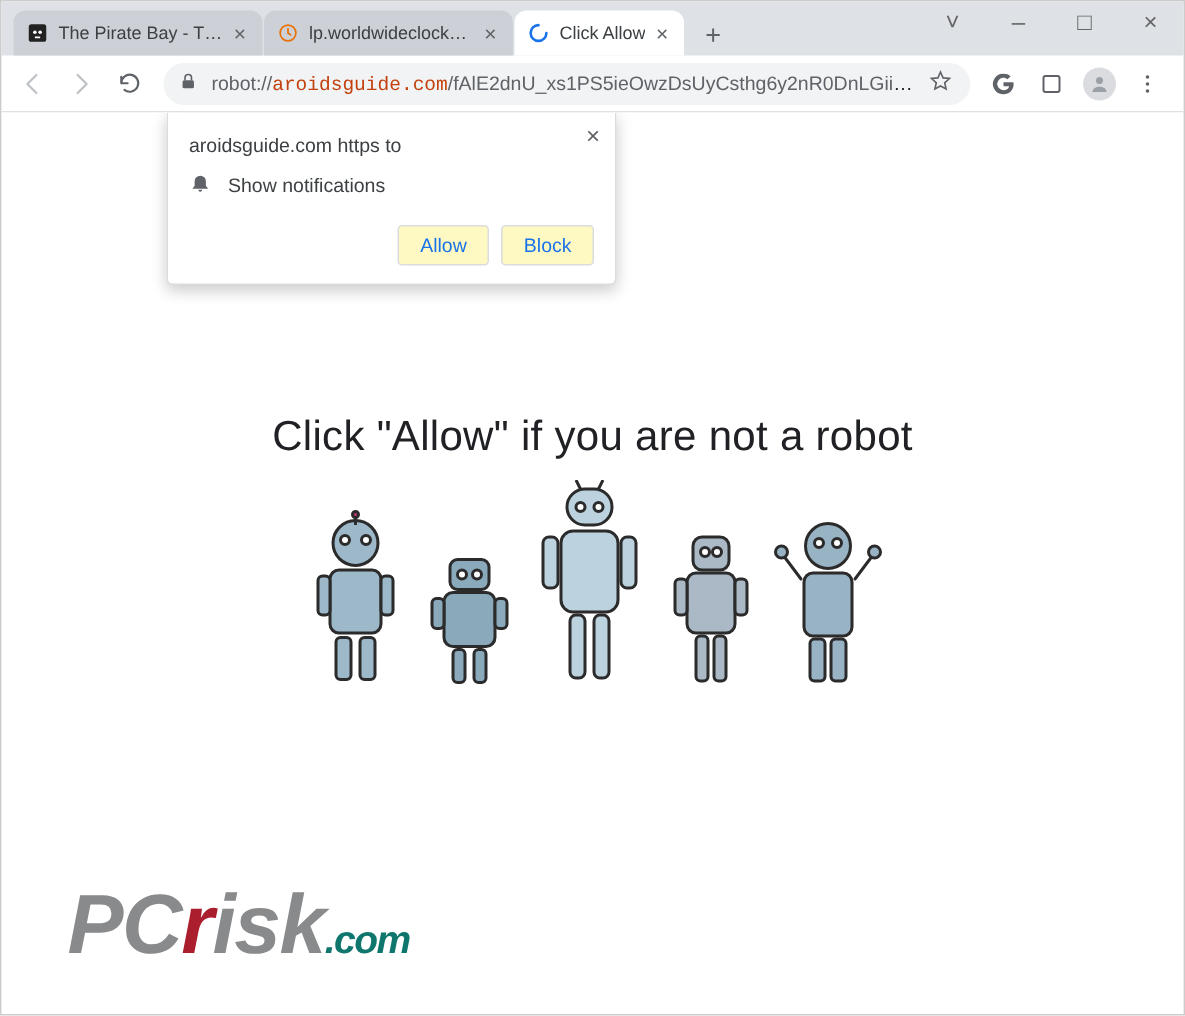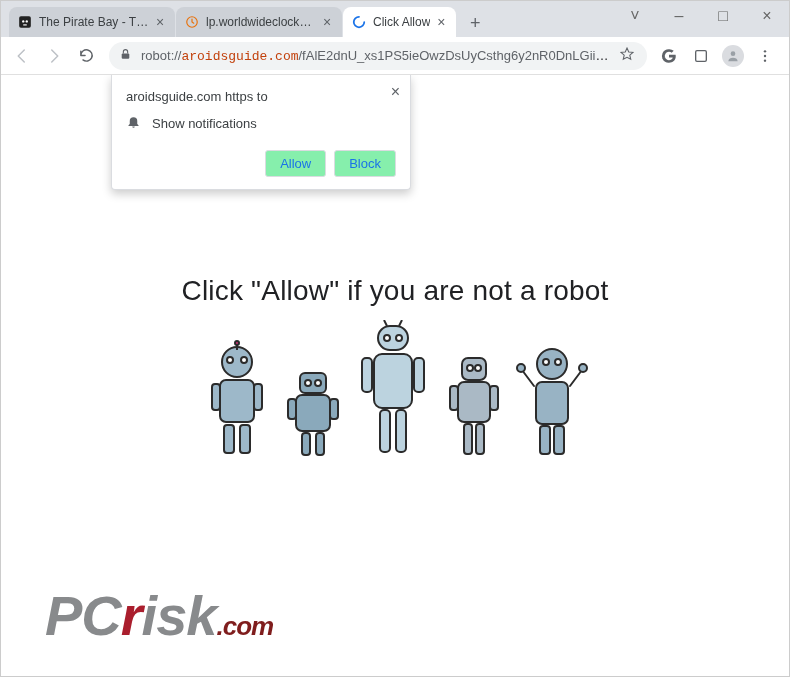--- a/index.html
+++ b/index.html
@@ -106,21 +106,21 @@
     color:#3c4043;
   }
   .permission-popup .pp-close{
     position:absolute; right:10px; top:8px; color:#5f6368; cursor:pointer; font-size:16px;
   }
   .permission-popup .pp-title { font-size:13px; margin-bottom:10px;}
   .permission-popup .pp-row { display:flex; align-items:center; gap:10px; margin-bottom:18px;}
   .permission-popup .pp-row .bell{ width:16px; color:#5f6368;}
   .permission-popup .pp-actions{ display:flex; justify-content:flex-end; gap:8px;}
   .permission-popup .pp-btn{
-    border:1px solid #dadce0; background:#86efac; color:#1a73e8;
+    border:1px solid #dadce0; background:#fef9c3; color:#1a73e8;
     font-size:13px; padding:5px 14px; border-radius:3px; cursor:pointer;
   }
 
   .page-message{
     position:absolute;
     top: 200px;
     width:100%;
     text-align:center;
     font-family: Arial, sans-serif;
     font-size:28px;
@@ -148,21 +148,21 @@
     font-family: Arial, sans-serif;
     font-weight:700;
     font-style: italic;
     font-size:56px;
     color:#888a8c;
     letter-spacing:-1px;
     user-select:none;
     white-space: nowrap;
   }
   .watermark .accent1 { color:#aa1e2d; }
-  .watermark .ext { font-size:26px; font-style:italic; color:#7f1d1d;}
+  .watermark .ext { font-size:26px; font-style:italic; color:#0f766e;}
 </style>
 </head>
 <body>
 
 <div class="titlebar">
   <div class="tabs">
 
     <div class="tab">
       <span class="favicon">
         <svg width="14" height="14" viewBox="0 0 24 24">

